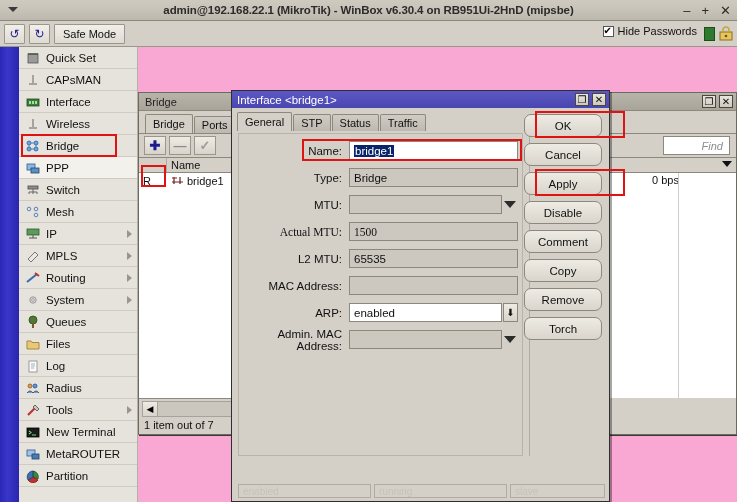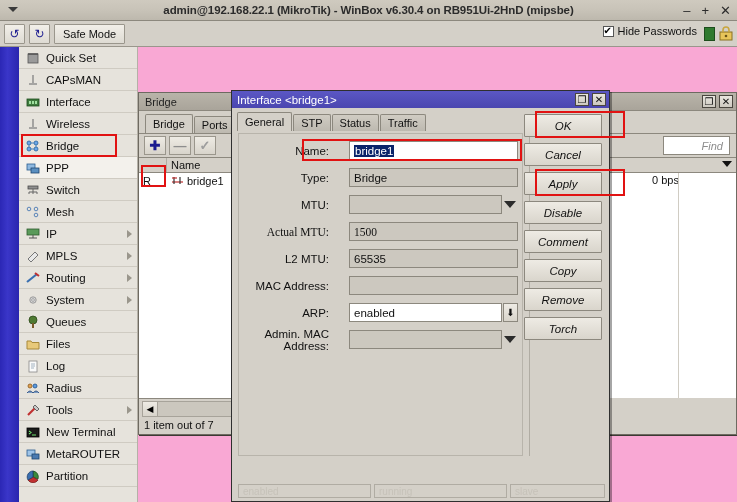--- a/index.html
+++ b/index.html
@@ -182,21 +182,21 @@
     display: flex; align-items: center; padding-left: 5px;
     font-size: 11.5px; color: #fff; position: relative;
   }
   .ifd-wbtns { position: absolute; right: 3px; top: 2px; display: flex; gap: 3px; }
   .ifd-tabs { display: flex; align-items: flex-end; height: 20px; padding-left: 5px; margin-top: 3px; }
   .form {
     position: absolute; left: 6px; top: 42px; width: 285px; height: 323px;
     background: #d4d0c8; border: 1px solid #b8b4ab;
   }
   .frow { display: flex; align-items: center; height: 21px; margin-top: 6px; }
-  .flabel { width: 110px; text-align: right; padding-right: 20px; font-size: 11.5px; color: #111; }
+  .flabel { width: 110px; text-align: right; padding-right: 7px; font-size: 11.5px; color: #111; }
   .finput {
     height: 19px; border: 1px solid #8c887e; background: #ccc8bf;
     font-size: 11.5px; color: #111; display: flex; align-items: center; padding-left: 4px;
     flex: 1; margin-right: 4px;
   }
   .finput.editable { background: #fff; }
   .finput.wdrop { margin-right: 20px; }
   .dropcaret {
     position: absolute; right: 6px; width: 0; height: 0;
     border-left: 6px solid transparent; border-right: 6px solid transparent;
@@ -208,21 +208,21 @@
     display: flex; align-items: center; justify-content: center;
     font-size: 10px; color: #111;
   }
   .sel-text { background: #0a246a; color: #fff; padding: 0 1px; }
   .btncol { position: absolute; right: 7px; top: 23px; width: 78px; }
   .dbtn {
     height: 23px; margin-bottom: 6px;
     background: linear-gradient(to bottom,#eeebe4,#d9d5cc);
     border: 1px solid #8c887e;
     display: flex; align-items: center; justify-content: center;
-    font-size: 11.5px; color: #111; border-radius: 1px; font-style: italic;
+    font-size: 11.5px; color: #111; border-radius: 7px;
   }
   .btnsep { position: absolute; left: 297px; top: 40px; width: 1px; height: 325px; background: #b0aca3; }
   .ifd-bottom {
     position: absolute; left: 6px; bottom: 3px; width: 367px; height: 14px;
     display: flex; gap: 3px;
   }
   .statcell {
     border: 1px solid #b0aca3; background: #d4d0c8;
     font-size: 10px; color: #c6c2b9; padding-left: 4px; display:flex; align-items:center;
     overflow: hidden;

